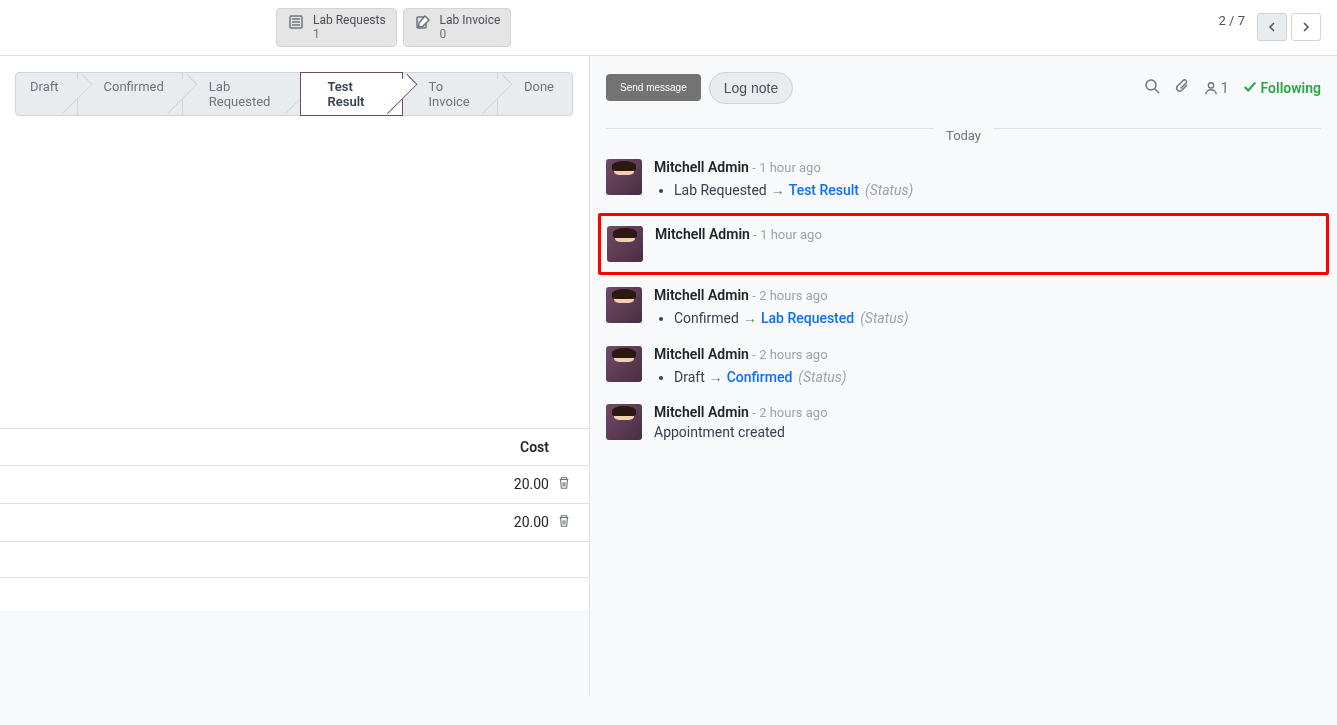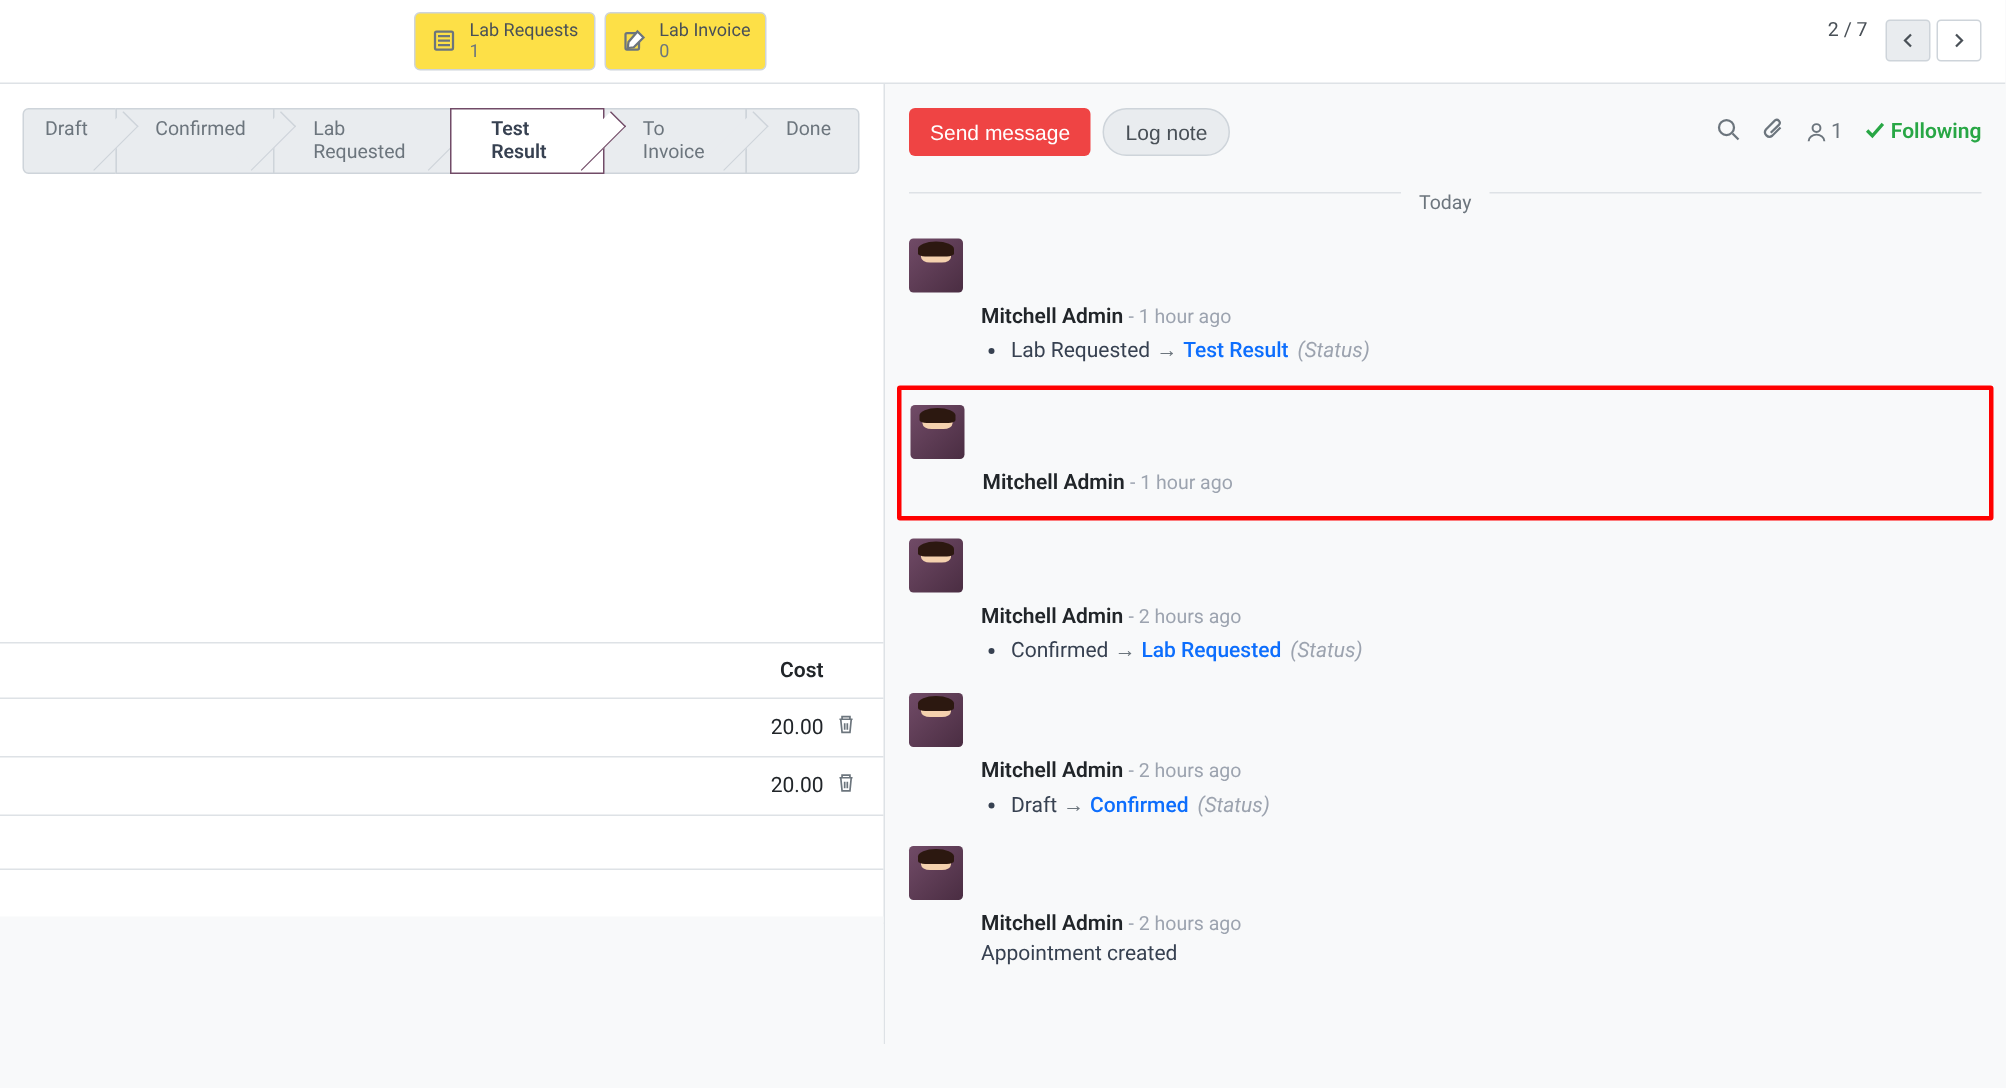--- a/index.html
+++ b/index.html
@@ -1,20 +1,20 @@
 <!DOCTYPE html>
 <html><head>
 <meta charset="utf-8">
 <style>
 * { box-sizing: border-box; margin: 0; padding: 0; }
 body { font-family: -apple-system, BlinkMacSystemFont, "Segoe UI", Roboto, "Helvetica Neue", Arial, sans-serif; font-size: 14px; color: #212529; background: #f8f9fa; }
 
 .top-bar { display: flex; justify-content: space-between; align-items: center; padding: 8px 16px; background: #fff; border-bottom: 1px solid #dee2e6; }
 .stat-buttons { display: flex; gap: 6px; margin-left: 260px; }
-.stat-button { display: flex; align-items: center; gap: 8px; padding: 4px 10px; border: 1px solid #ced4da; border-radius: 4px; background: #fde047; cursor: pointer; }
+.stat-button { display: flex; gap: 8px; padding: 4px 10px; border: 1px solid #ced4da; border-radius: 4px; background: #e5e5e5; cursor: pointer; }
 .stat-icon { width: 18px; height: 18px; display: flex; align-items: center; justify-content: center; color: #6c757d; }
 .stat-text { display: flex; flex-direction: column; font-size: 12px; line-height: 1.2; color: #495057; }
 .stat-text .label { }
 .stat-text .count { color: #6c757d; }
 
 .pager-area { display: flex; align-items: flex-start; gap: 12px; }
 .pager-text { color: #495057; font-size: 13px; }
 .pager-nav { display: flex; gap: 4px; }
 .pager-btn { width: 30px; height: 28px; border: 1px solid #ced4da; background: #e9ecef; border-radius: 3px; cursor: pointer; display: flex; align-items: center; justify-content: center; color: #495057; }
 .pager-btn.next { background: #fff; }
@@ -39,38 +39,38 @@
 .cost-table { border-top: 1px solid #dee2e6; margin-top: 12px; }
 .cost-header { display: flex; padding: 10px 16px; font-weight: 600; color: #212529; border-bottom: 1px solid #dee2e6; }
 .cost-header .cost-col { flex: 1; text-align: right; padding-right: 24px; }
 .cost-row { display: flex; align-items: center; padding: 10px 16px; border-bottom: 1px solid #dee2e6; }
 .cost-row .cost-val { flex: 1; text-align: right; padding-right: 8px; }
 .cost-row .trash { width: 16px; color: #6c757d; cursor: pointer; }
 .cost-empty-row { height: 36px; border-bottom: 1px solid #dee2e6; }
 
 .right-col { flex: 1; background: #f8f9fa; padding: 0; }
 .chatter-top { display: flex; align-items: center; padding: 16px; gap: 8px; }
-.btn-primary { background: #ef4444; color: #fff; border: none; padding: 8px 14px; border-radius: 4px; font-size: 14px; cursor: pointer; font-weight: 500; }
+.btn-primary { background: #737373; color: #fff; border: none; padding: 8px 14px; border-radius: 4px; font-size: 10px; cursor: pointer; font-weight: 500; }
 .btn-secondary { background: #e9ecef; color: #495057; border: 1px solid #ced4da; padding: 7px 14px; border-radius: 16px; font-size: 14px; cursor: pointer; }
 .chatter-top-right { margin-left: auto; display: flex; align-items: center; gap: 14px; color: #6c757d; }
 .icon-btn { cursor: pointer; color: #6c757d; }
 .followers-count { display: flex; align-items: center; gap: 3px; cursor: pointer; }
 .following { color: #28a745; font-weight: 600; display: flex; align-items: flex-start; gap: 4px; cursor: pointer; }
 
 .date-sep { display: flex; align-items: flex-start; margin: 8px 16px; }
 .date-sep::before, .date-sep::after { content: ""; flex: 1; height: 1px; background: #dee2e6; }
 .date-sep span { padding: 0 12px; color: #6c757d; font-size: 13px; }
 
 .messages { padding: 0 16px; }
 .msg { display: flex; gap: 12px; padding: 8px 0; }
 .msg.highlighted { border: 3px solid #ff0000; border-radius: 2px; padding: 10px 6px; margin: 4px -8px; }
 .avatar { width: 36px; height: 36px; border-radius: 3px; background: linear-gradient(135deg, #714b67 0%, #4a2d42 100%); flex-shrink: 0; position: relative; overflow: hidden; }
 .avatar::before { content: ""; position: absolute; top: 4px; left: 8px; right: 8px; height: 12px; background: #f4d1ae; border-radius: 40% 40% 30% 30%; }
 .avatar::after { content: ""; position: absolute; top: 2px; left: 6px; right: 6px; height: 10px; background: #2c1810; border-radius: 50% 50% 20% 20%; }
-.msg-body { flex: 1; margin-top: 44px; }
+.msg-body { flex: 1; }
 .msg-header { margin-bottom: 4px; }
 .msg-author { font-weight: 600; color: #212529; }
 .msg-time { color: #9ca3af; font-size: 13px; }
 .msg-content { color: #374151; font-size: 14px; }
 .msg-content ul { list-style: disc; padding-left: 20px; margin-top: 2px; }
 .msg-content li { line-height: 1.6; }
 .status-from { color: #374151; }
 .status-to { color: #0d6efd; font-weight: 500; }
 .status-field { color: #9ca3af; font-style: italic; margin-left: 6px; }
 .arrow { color: #6c757d; margin: 0 4px; }

